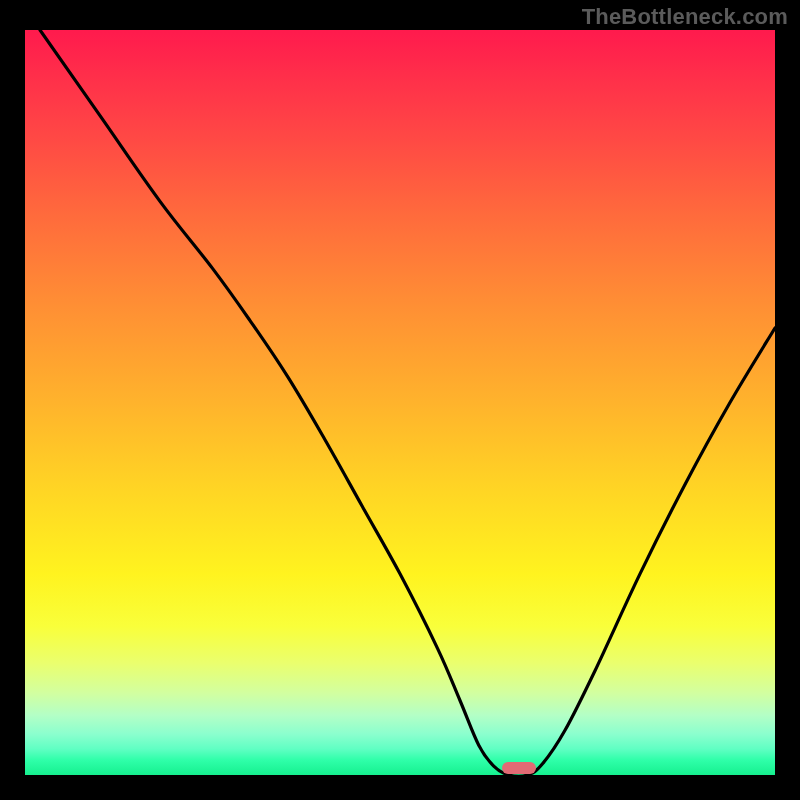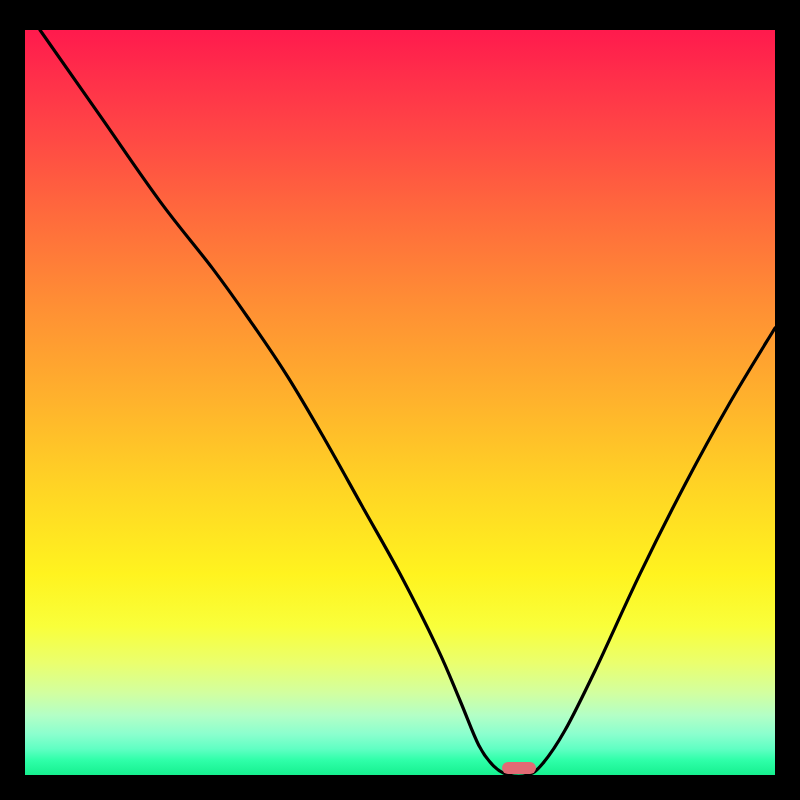--- a/index.html
+++ b/index.html
@@ -64,20 +64,21 @@
     height: 12px;
     background: #e16a74;
     border-radius: 6px;
   }
 </style>
 </head>
 <body>
 
 <div class="frame">
 
+  <div class="watermark">TheBottleneck.com</div>
 
   <div class="plot">
     <div class="gradient"></div>
     <svg class="curve" viewBox="0 0 750 745" preserveAspectRatio="none">
       <path fill="none" stroke="#000" stroke-width="3.2" stroke-linecap="round" stroke-linejoin="round" d="M 15.00 0.00 C 25.80 15.42, 53.40 54.83, 75.00 85.67 C 96.60 116.52, 114.75 143.86, 135.00 171.35 C 155.25 198.84, 171.30 216.94, 187.50 238.40 C 203.70 259.86, 211.50 271.11, 225.00 290.55 C 238.50 309.99, 249.00 324.97, 262.50 346.42 C 276.00 367.88, 286.50 386.28, 300.00 409.75 C 313.50 433.22, 324.00 452.66, 337.50 476.80 C 351.00 500.94, 361.50 518.37, 375.00 543.85 C 388.50 569.33, 401.70 595.55, 412.50 618.35 C 423.30 641.15, 427.57 653.07, 435.00 670.50 C 442.42 687.93, 447.68 703.40, 453.75 715.20 C 459.82 727.00, 463.35 730.70, 468.75 736.06 C 474.15 741.42, 477.68 743.39, 483.75 745.00 C 489.82 746.61, 496.43 747.01, 502.50 745.00 C 508.58 742.99, 510.75 741.87, 517.50 733.83 C 524.25 725.78, 530.55 717.06, 540.00 700.30 C 549.45 683.54, 556.50 668.86, 570.00 640.70 C 583.50 612.54, 598.80 577.38, 615.00 543.85 C 631.20 510.33, 643.80 485.29, 660.00 454.45 C 676.20 423.61, 688.80 400.66, 705.00 372.50 C 721.20 344.34, 741.90 311.41, 750.00 298.00"></path>
     </svg>
     <div class="marker" style="left: 476.5px; top: 732.295px;"></div>
   </div>
 
 </div>

